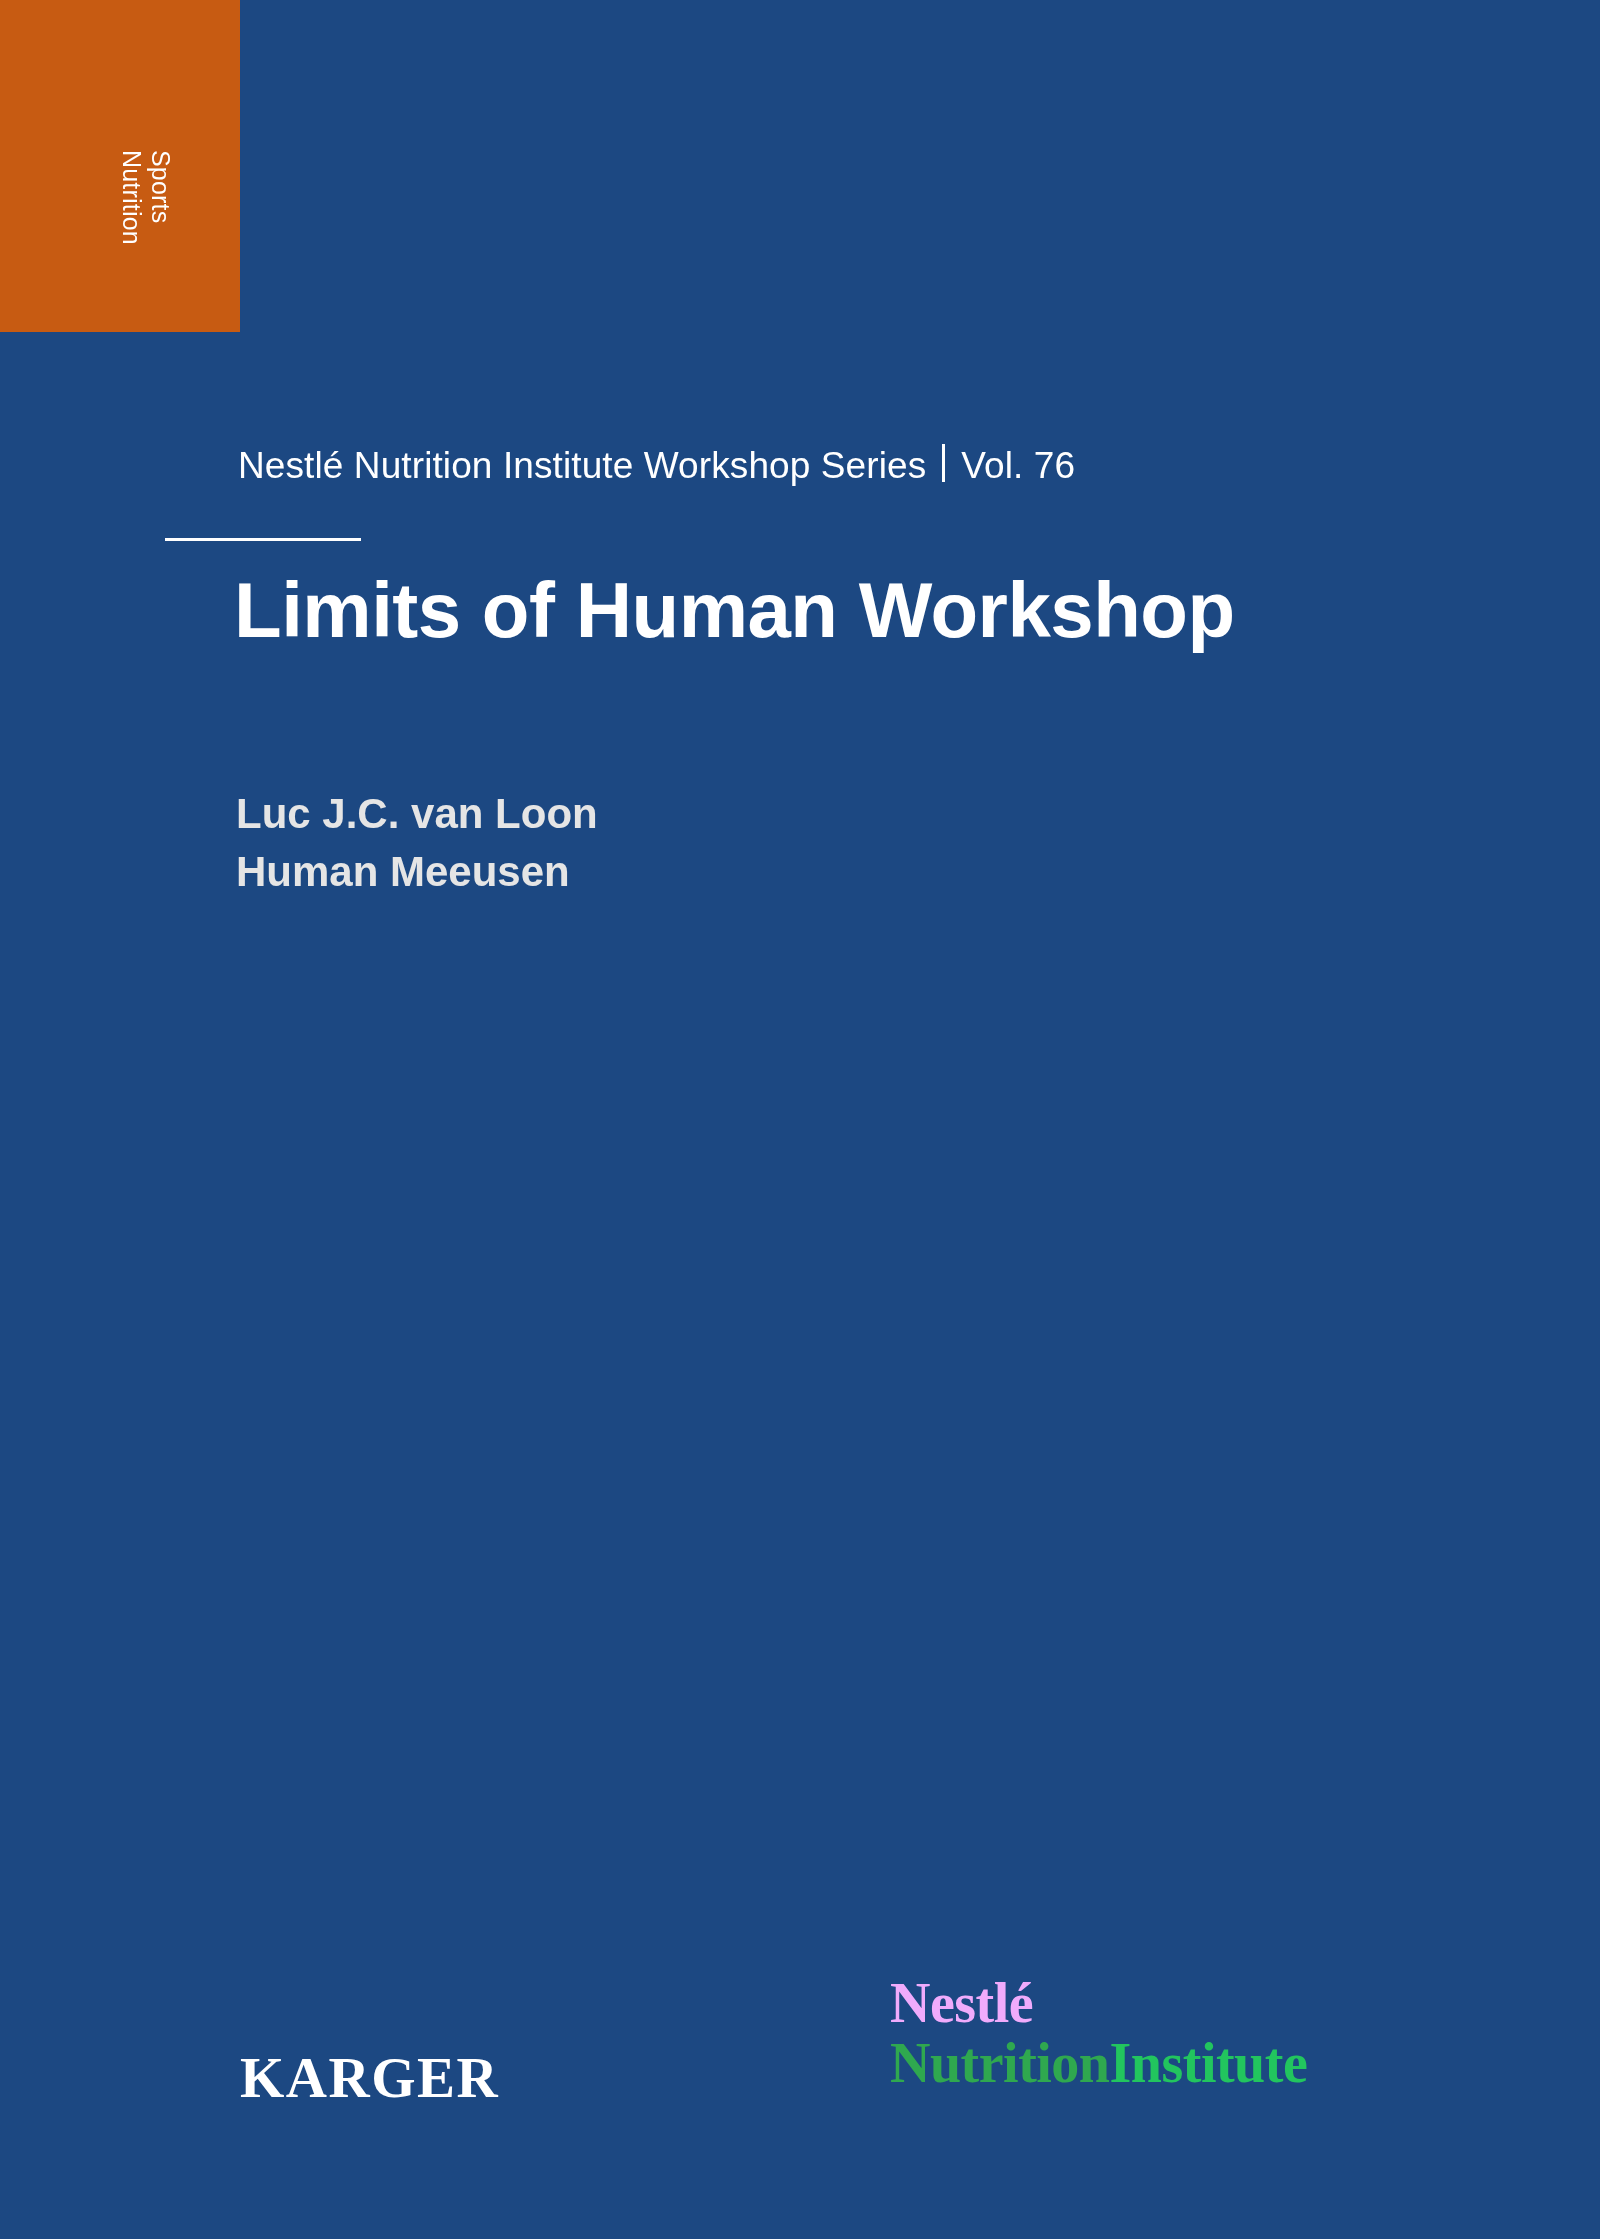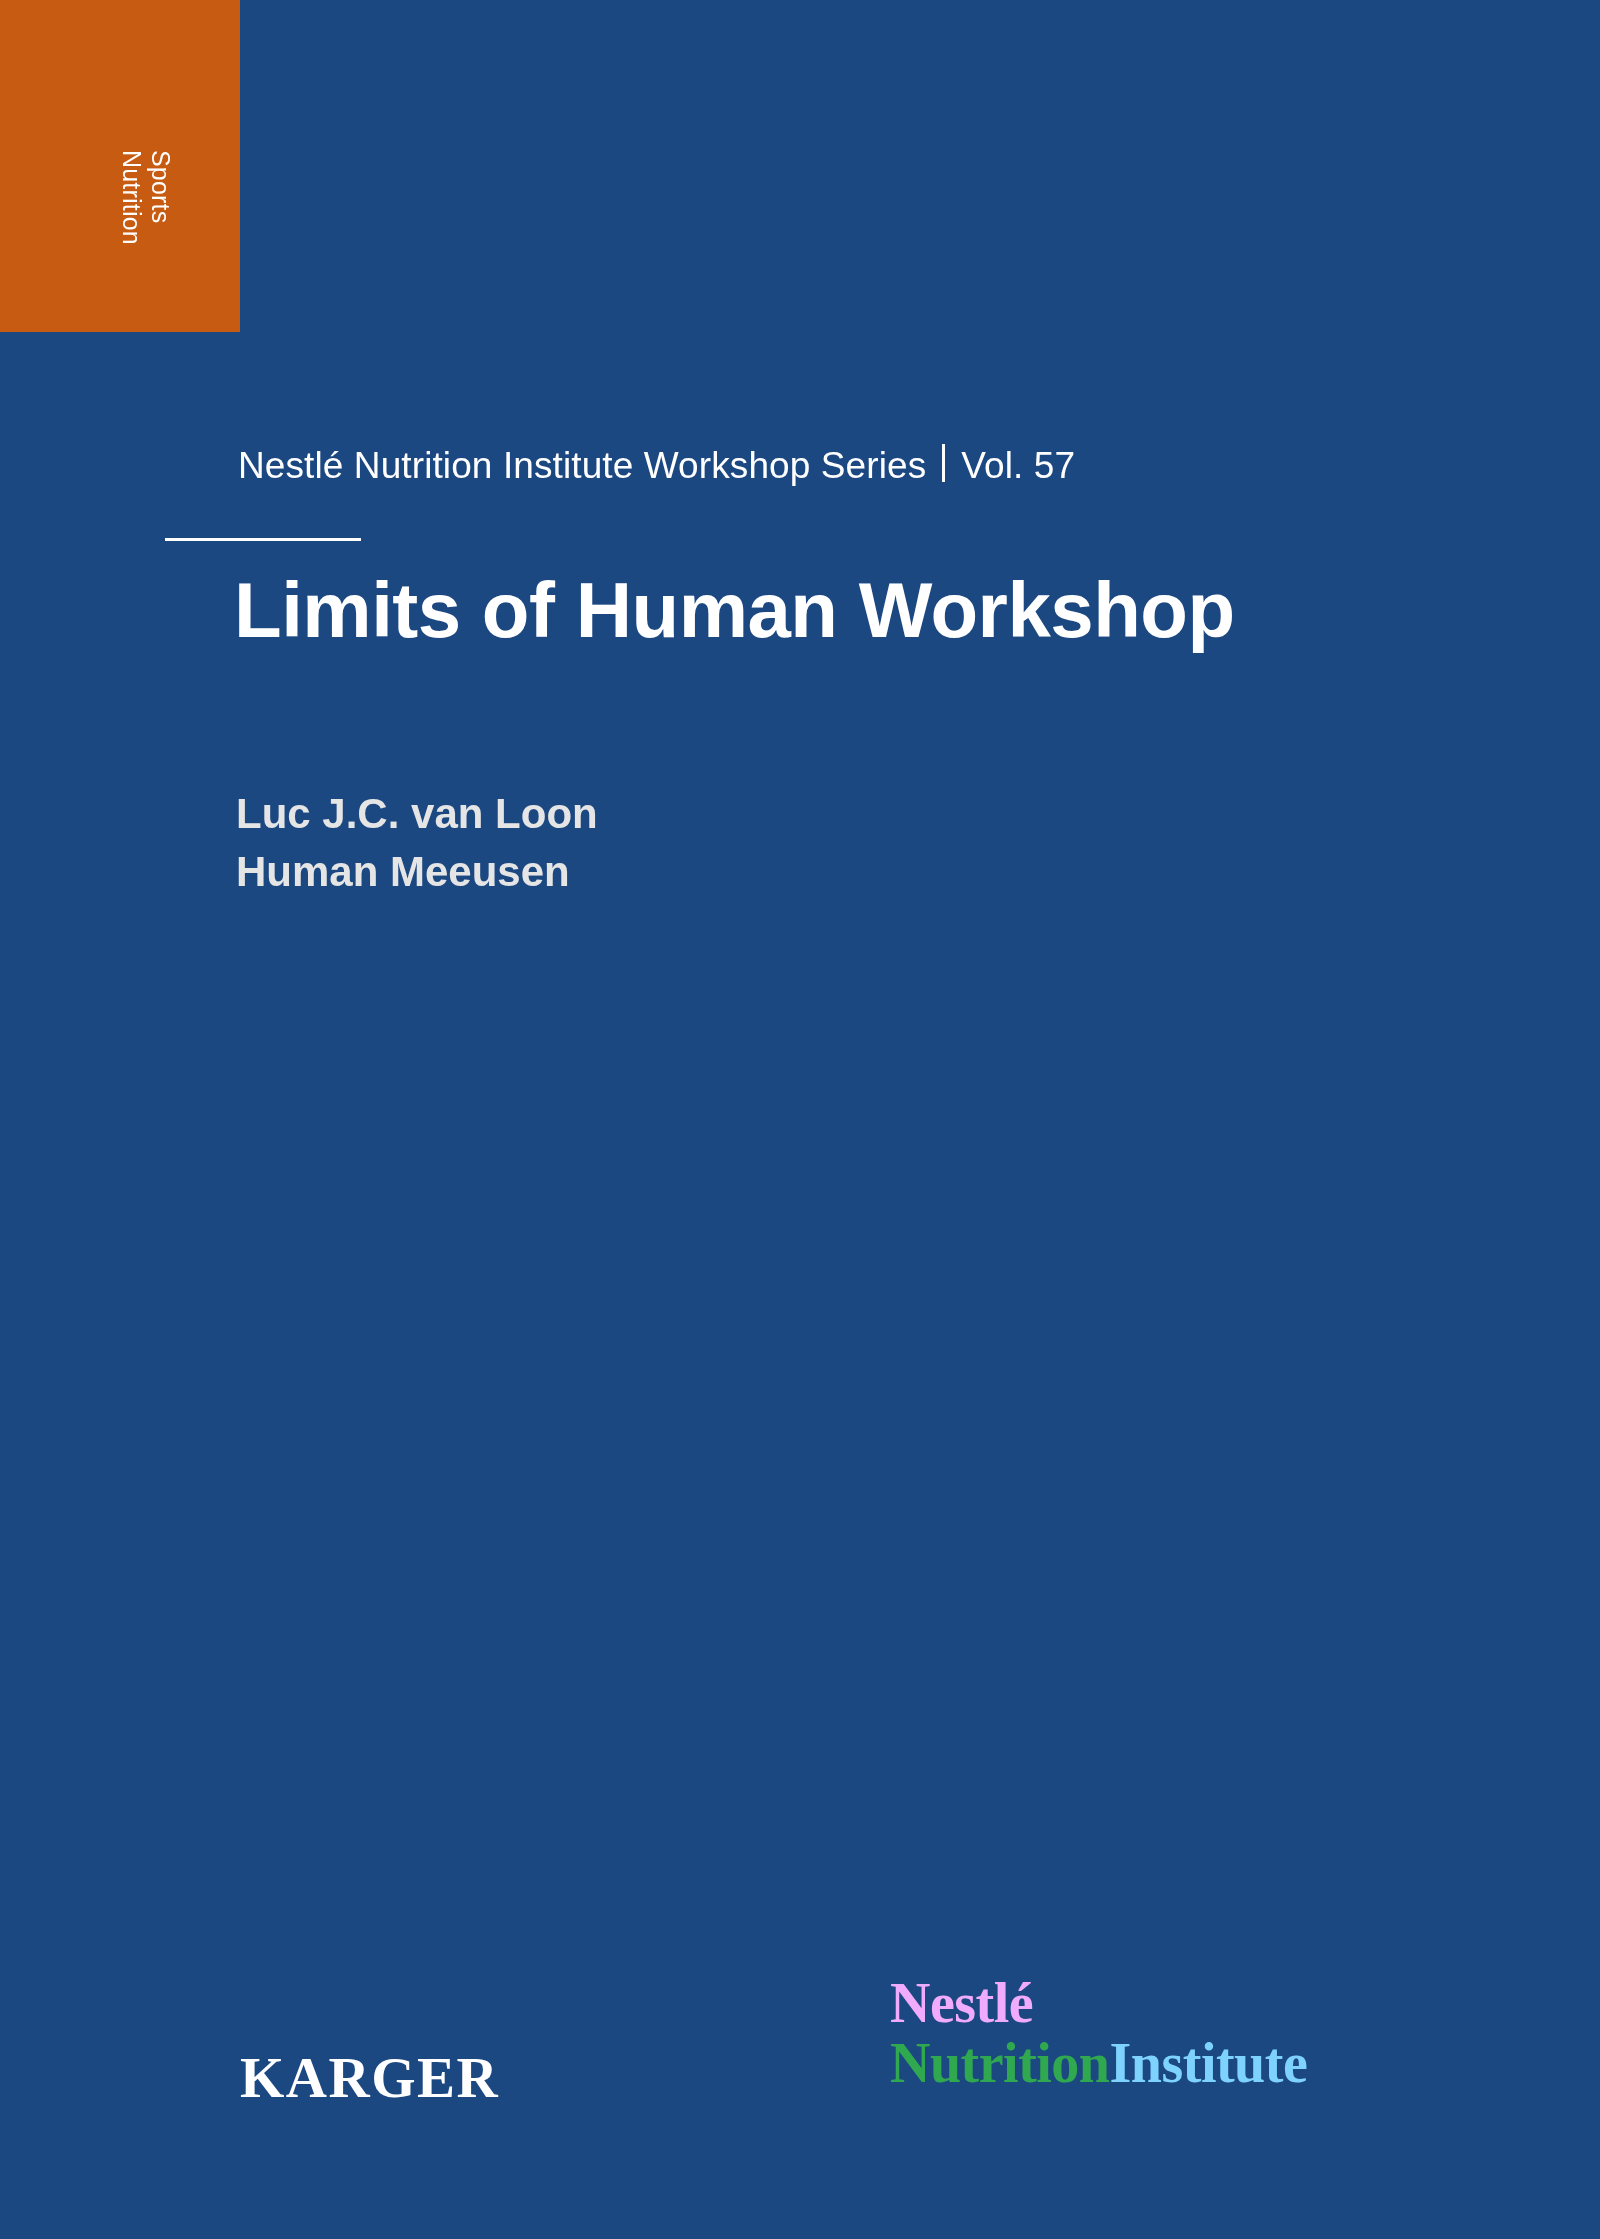--- a/index.html
+++ b/index.html
@@ -131,42 +131,42 @@
     margin-top: 4px;
   }
   .nni-nutrition {
     color: #2fa84f;
     font-size: 56px;
     font-weight: bold;
     letter-spacing: -0.5px;
     font-family: "Liberation Serif", serif;
   }
   .nni-institute {
-    color: #7dd3fc;
+    color: #22c55e;
     font-size: 56px;
     font-weight: bold;
     letter-spacing: -0.5px;
     font-family: "Liberation Serif", serif;
   }
 </style>
 </head>
 <body>
 
 <div class="cover">
 
   <div class="corner-tab"></div>
   <div class="corner-tab-text">
     <span class="vert-label line1">Sports</span>
     <span class="vert-label line2">Nutrition</span>
   </div>
 
   <div class="series-line">
     <span>Nestlé Nutrition Institute Workshop Series</span>
     <span class="series-sep"></span>
-    <span>Vol. 57</span>
+    <span>Vol. 76</span>
   </div>
 
   <div class="rule"></div>
 
   <div class="title">Limits of Human Workshop</div>
 
   <div class="authors">
     <div>Luc J.C. van Loon</div>
     <div>Human Meeusen</div>
   </div>

